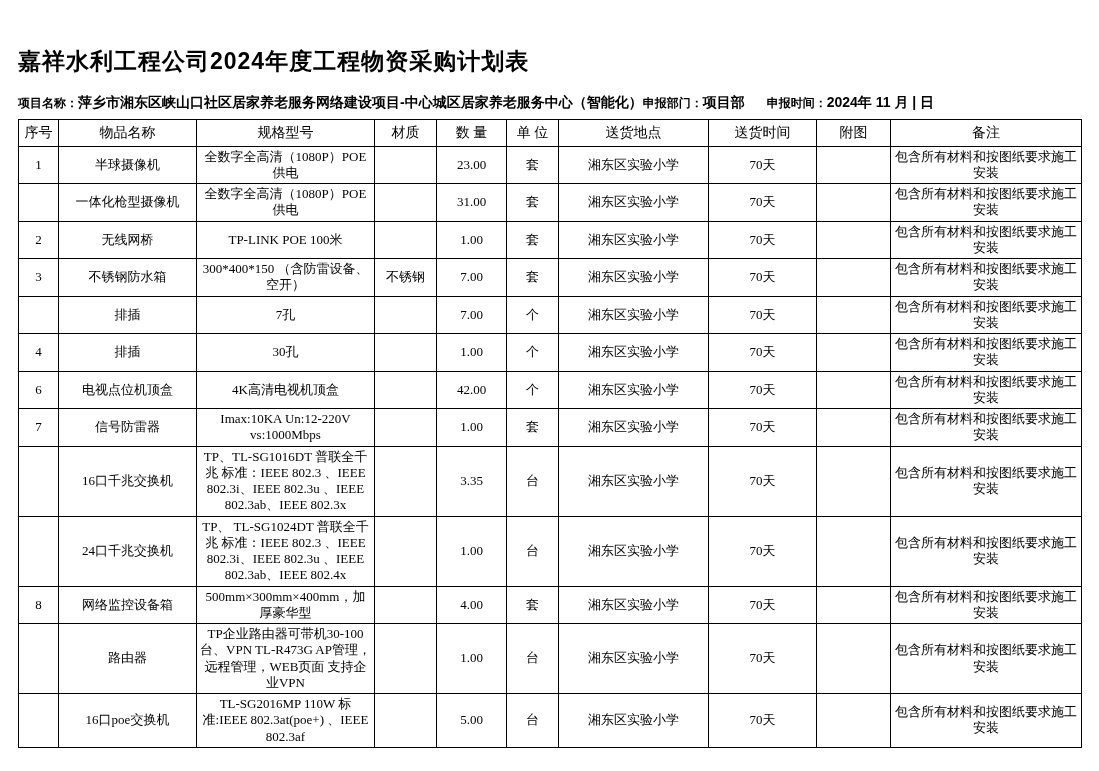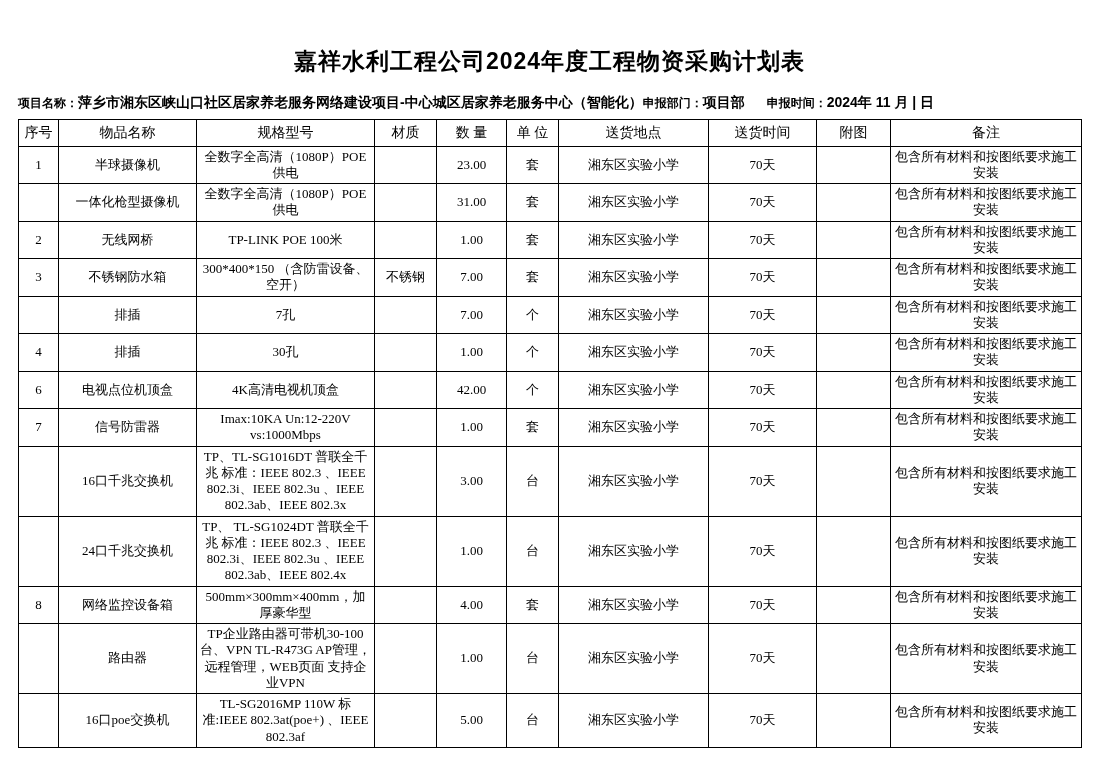--- a/index.html
+++ b/index.html
@@ -15,21 +15,20 @@
     overflow: hidden;
   }
   .page {
     position: relative;
     width: 1099px;
     height: 771px;
     box-sizing: border-box;
     padding: 0 18px;
   }
   .doc-title {
-    text-align: center;
     font-family: "Liberation Sans", sans-serif;
     font-weight: bold;
     font-size: 23px;
     letter-spacing: 1px;
     margin-top: 48px;
     margin-bottom: 14px;
     line-height: 1.2;
   }
   .meta-line {
     margin-top: 18px;
@@ -223,21 +222,21 @@
           <td>湘东区实验小学</td>
           <td>70天</td>
           <td></td>
           <td class="cell-remark">包含所有材料和按图纸要求施工安装</td>
         </tr>
         <tr>
           <td></td>
           <td>16口千兆交换机</td>
           <td class="cell-spec">TP、TL-SG1016DT 普联全千兆 标准：IEEE 802.3 、IEEE 802.3i、IEEE 802.3u 、IEEE 802.3ab、IEEE 802.3x</td>
           <td></td>
-          <td class="cell-qty">3.00</td>
+          <td class="cell-qty">3.35</td>
           <td>台</td>
           <td>湘东区实验小学</td>
           <td>70天</td>
           <td></td>
           <td class="cell-remark">包含所有材料和按图纸要求施工安装</td>
         </tr>
         <tr>
           <td></td>
           <td>24口千兆交换机</td>
           <td class="cell-spec">TP、 TL-SG1024DT 普联全千兆 标准：IEEE 802.3 、IEEE 802.3i、IEEE 802.3u 、IEEE 802.3ab、IEEE 802.4x</td>

